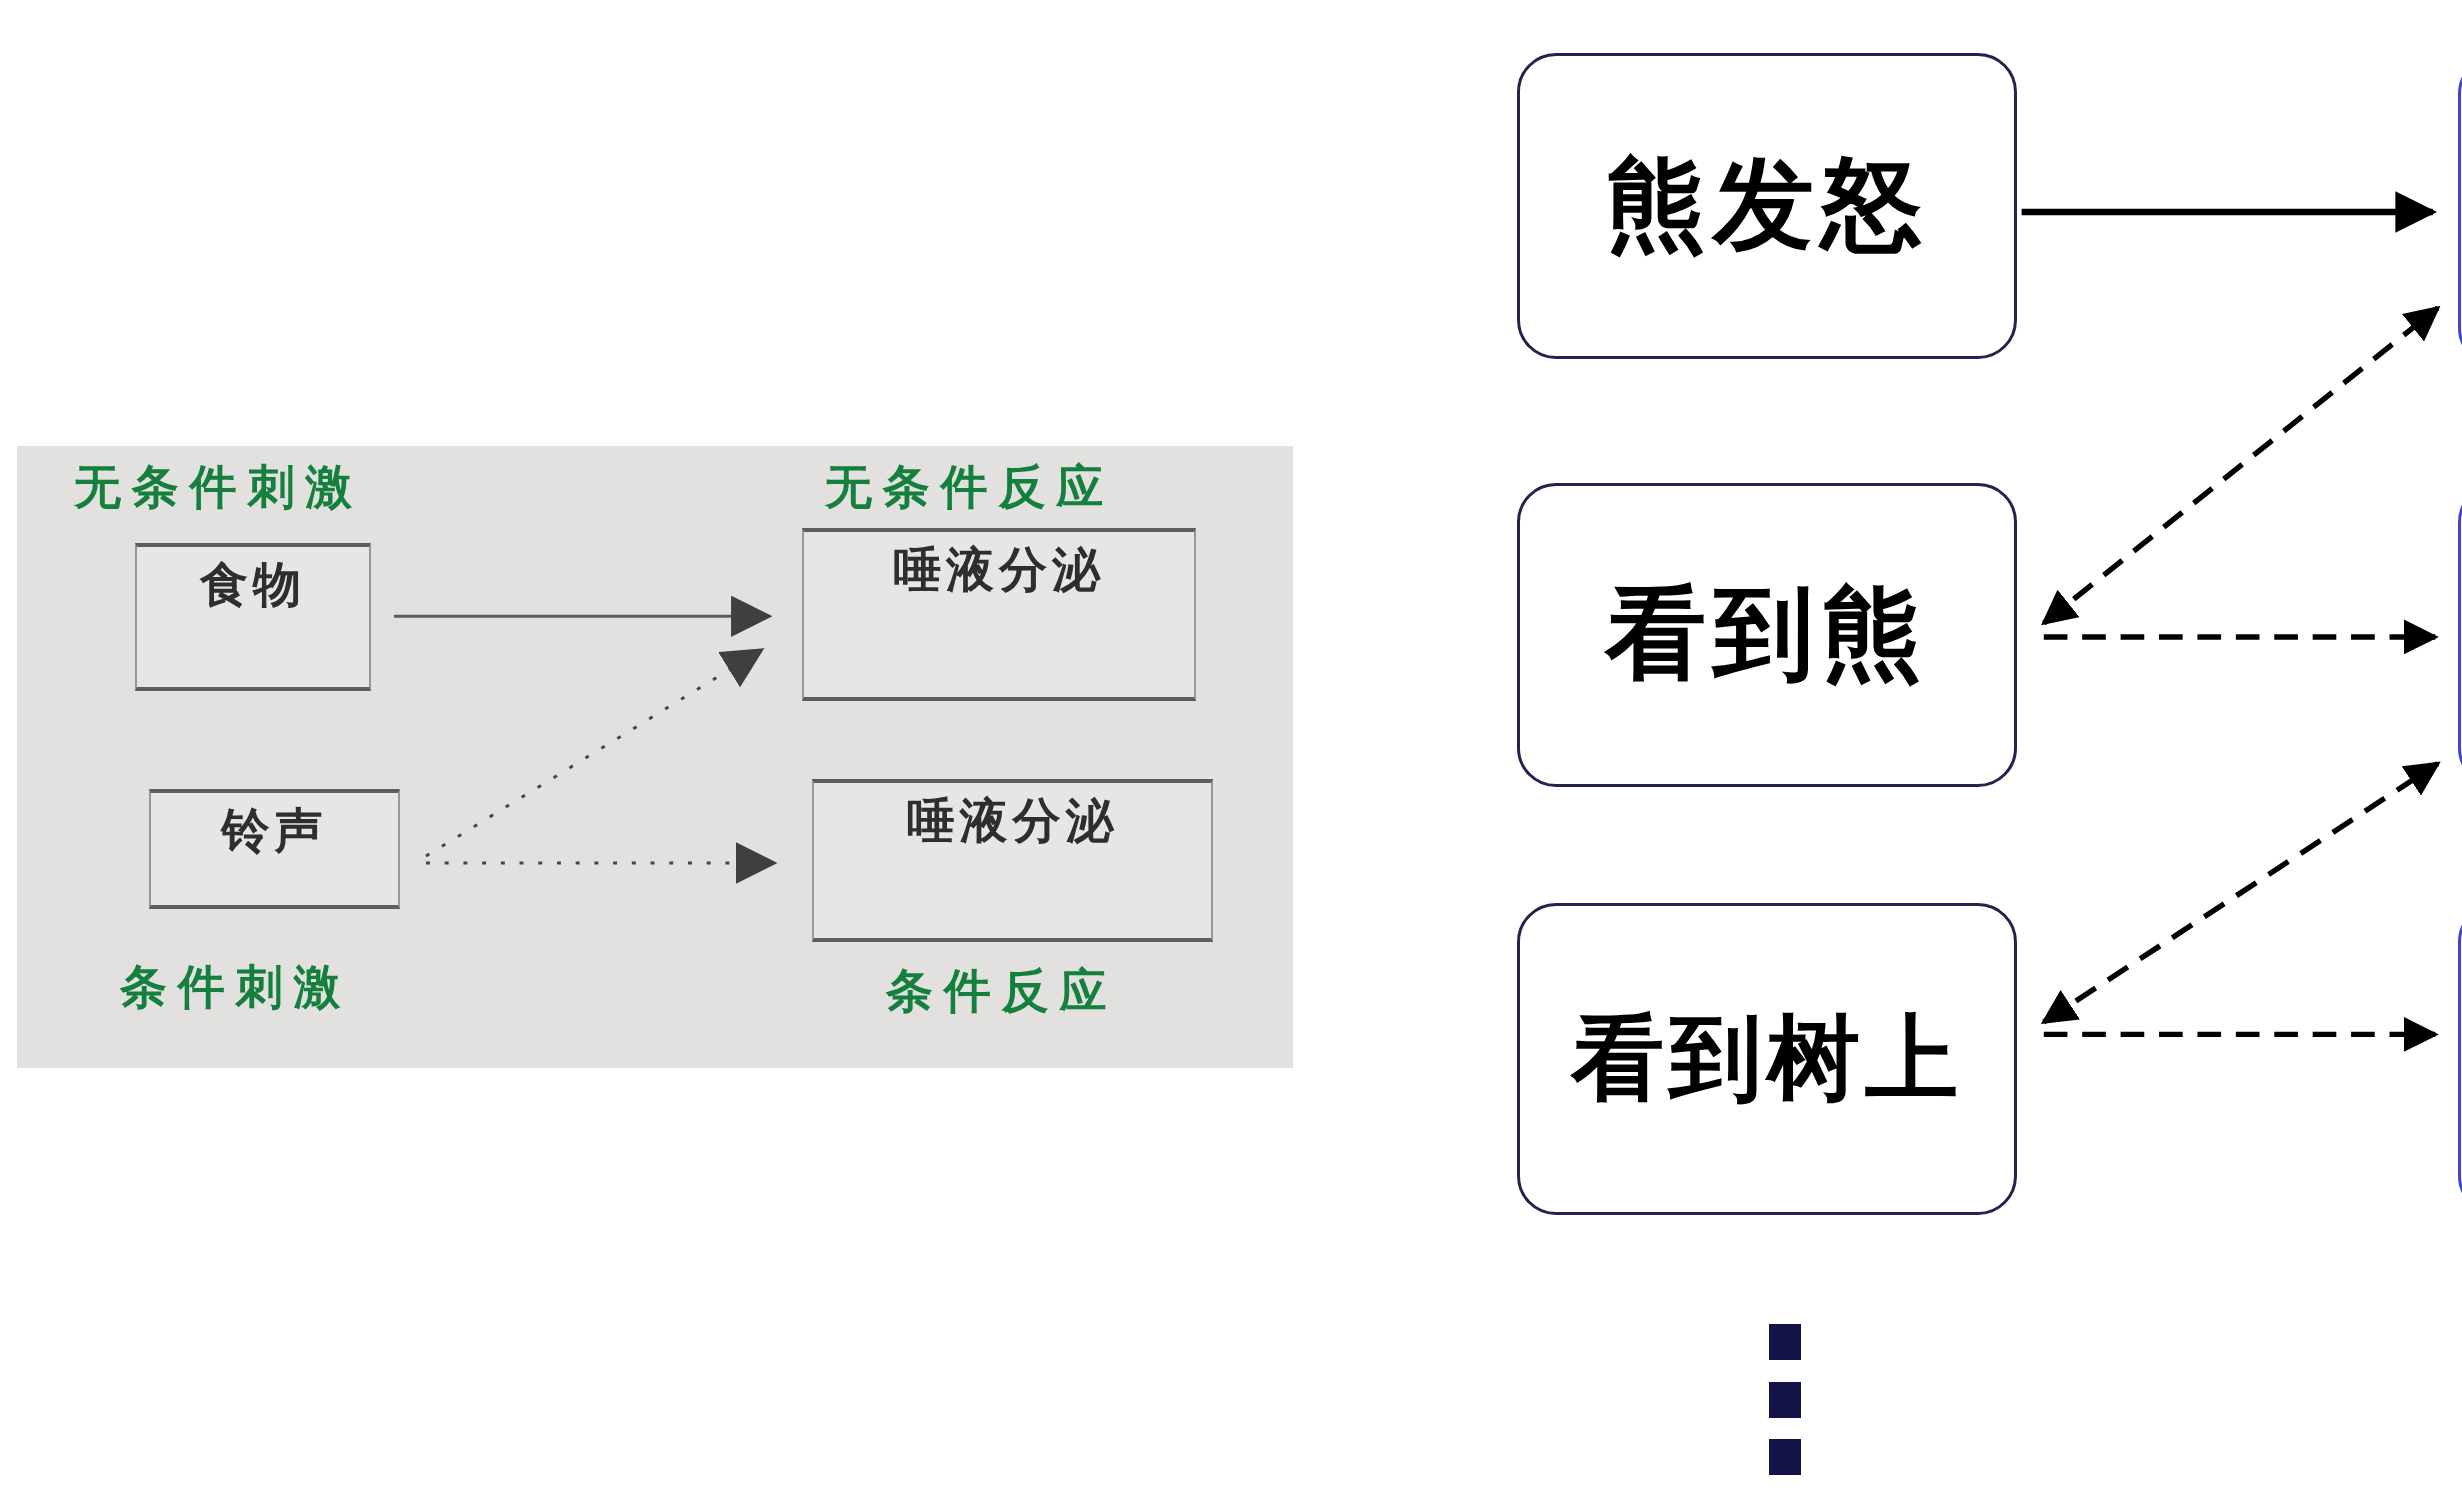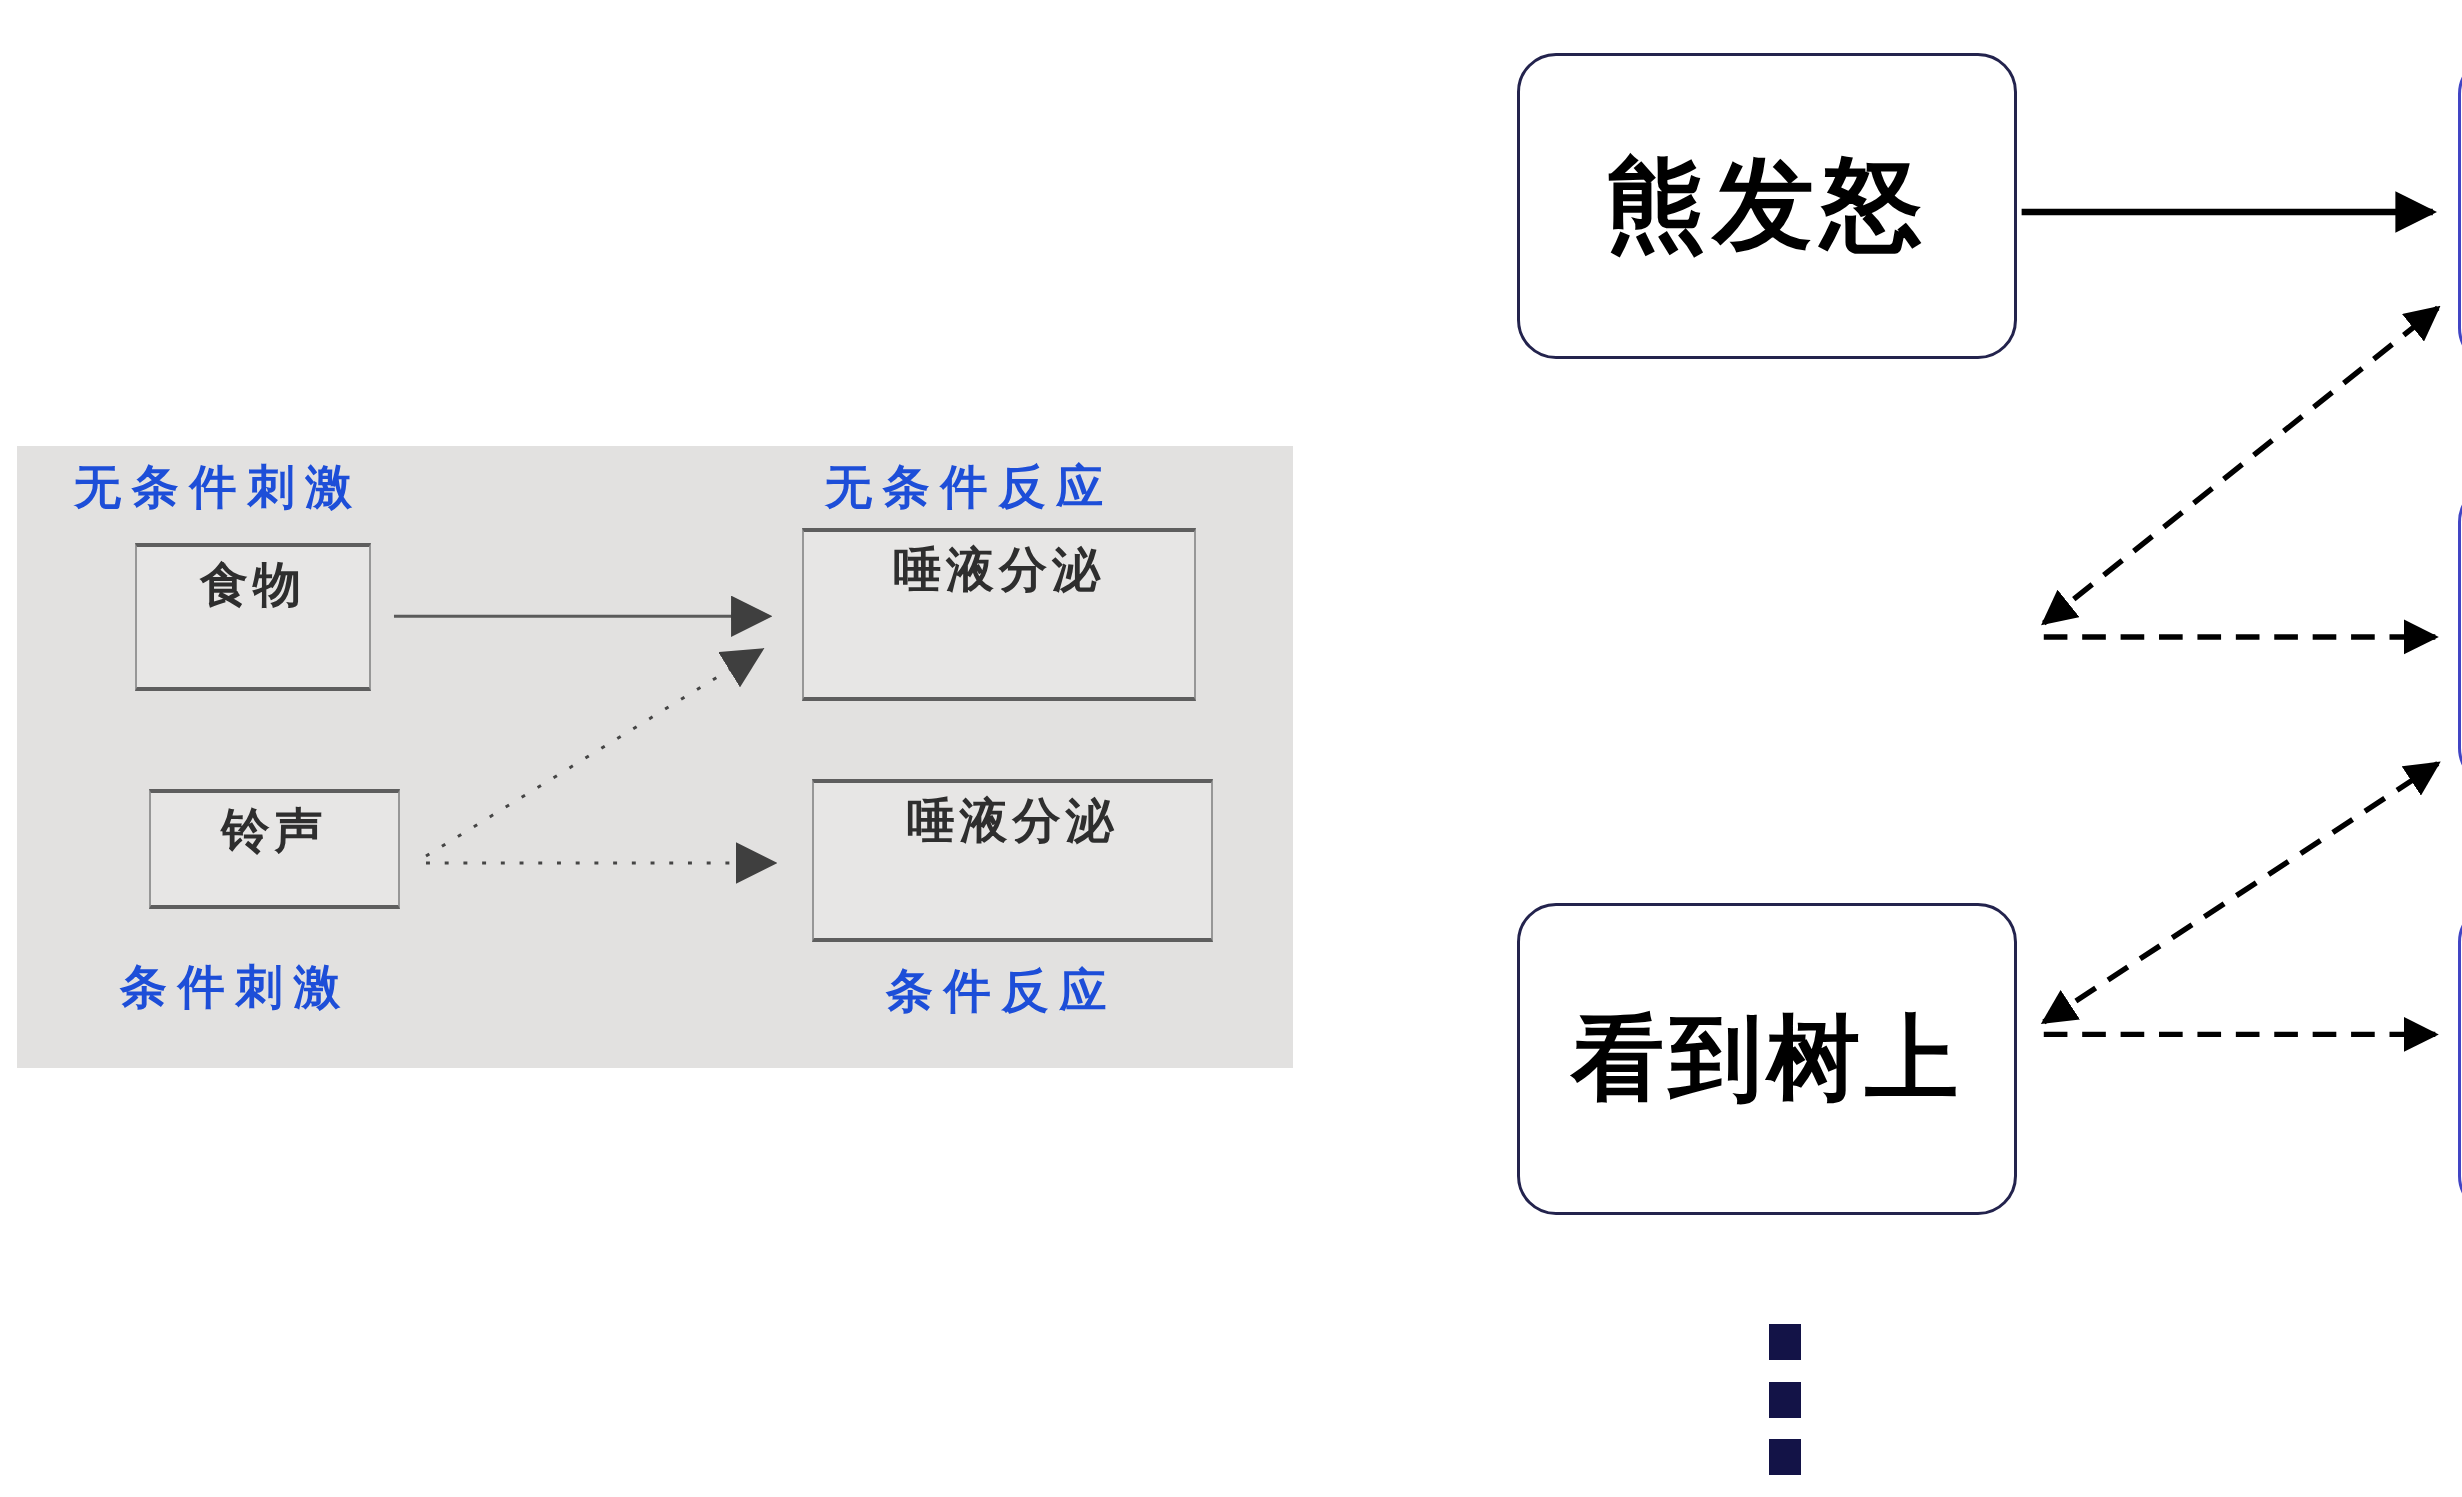--- a/index.html
+++ b/index.html
@@ -10,21 +10,21 @@
     font-family:"Liberation Sans", sans-serif;
     overflow:hidden;
   }
   
   .pavlov-panel{
     position:absolute;left:17px;top:446px;width:1276px;height:622px;
     background:#e2e1e0;
   }
   .panel-label{
     position:absolute;
-    font-size:47px;font-weight:700;color:#1d4ed8;
+    font-size:47px;font-weight:700;color:#15803d;
     letter-spacing:10.8px;white-space:nowrap;
   }
   .pav-box{
     position:absolute;
     background:#e7e6e5;
     border-left:2px solid #979797;border-right:2px solid #979797;
     border-top:4.4px solid #5e5e5e;border-bottom:4.4px solid #5e5e5e;
     box-sizing:border-box;
     text-align:center;
   }
@@ -84,20 +84,23 @@
       <span class="pav-box-label">唾液分泌</span>
     </div>
   </div>
 
   <div class="rl-node stimulus node-bear-angry">
     <span>熊发怒</span>
   </div>
   <div class="rl-node value node-reward">
     
   </div>
+  <div class="rl-node stimulus node-see-bear">
+    <span>看到熊</span>
+  </div>
   <div class="rl-node value node-v-s-prime">
     
   </div>
   <div class="rl-node stimulus node-see-claw">
     <span>看到树上</span>
   </div>
   <div class="rl-node value node-v-s">
     
   </div>
 

